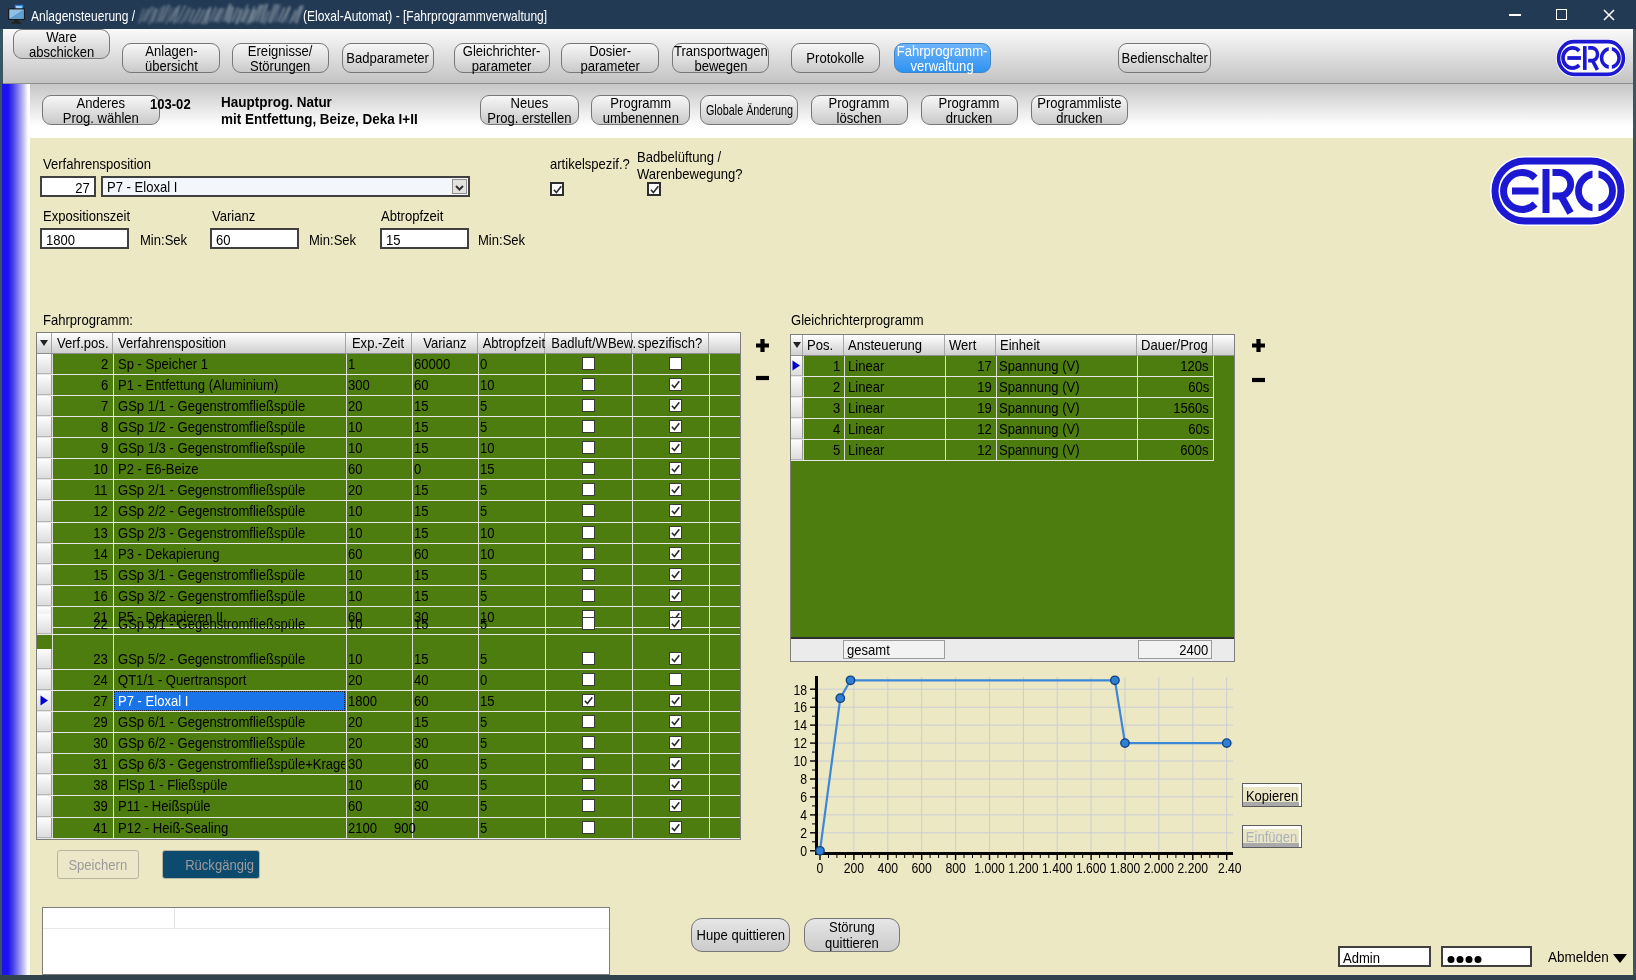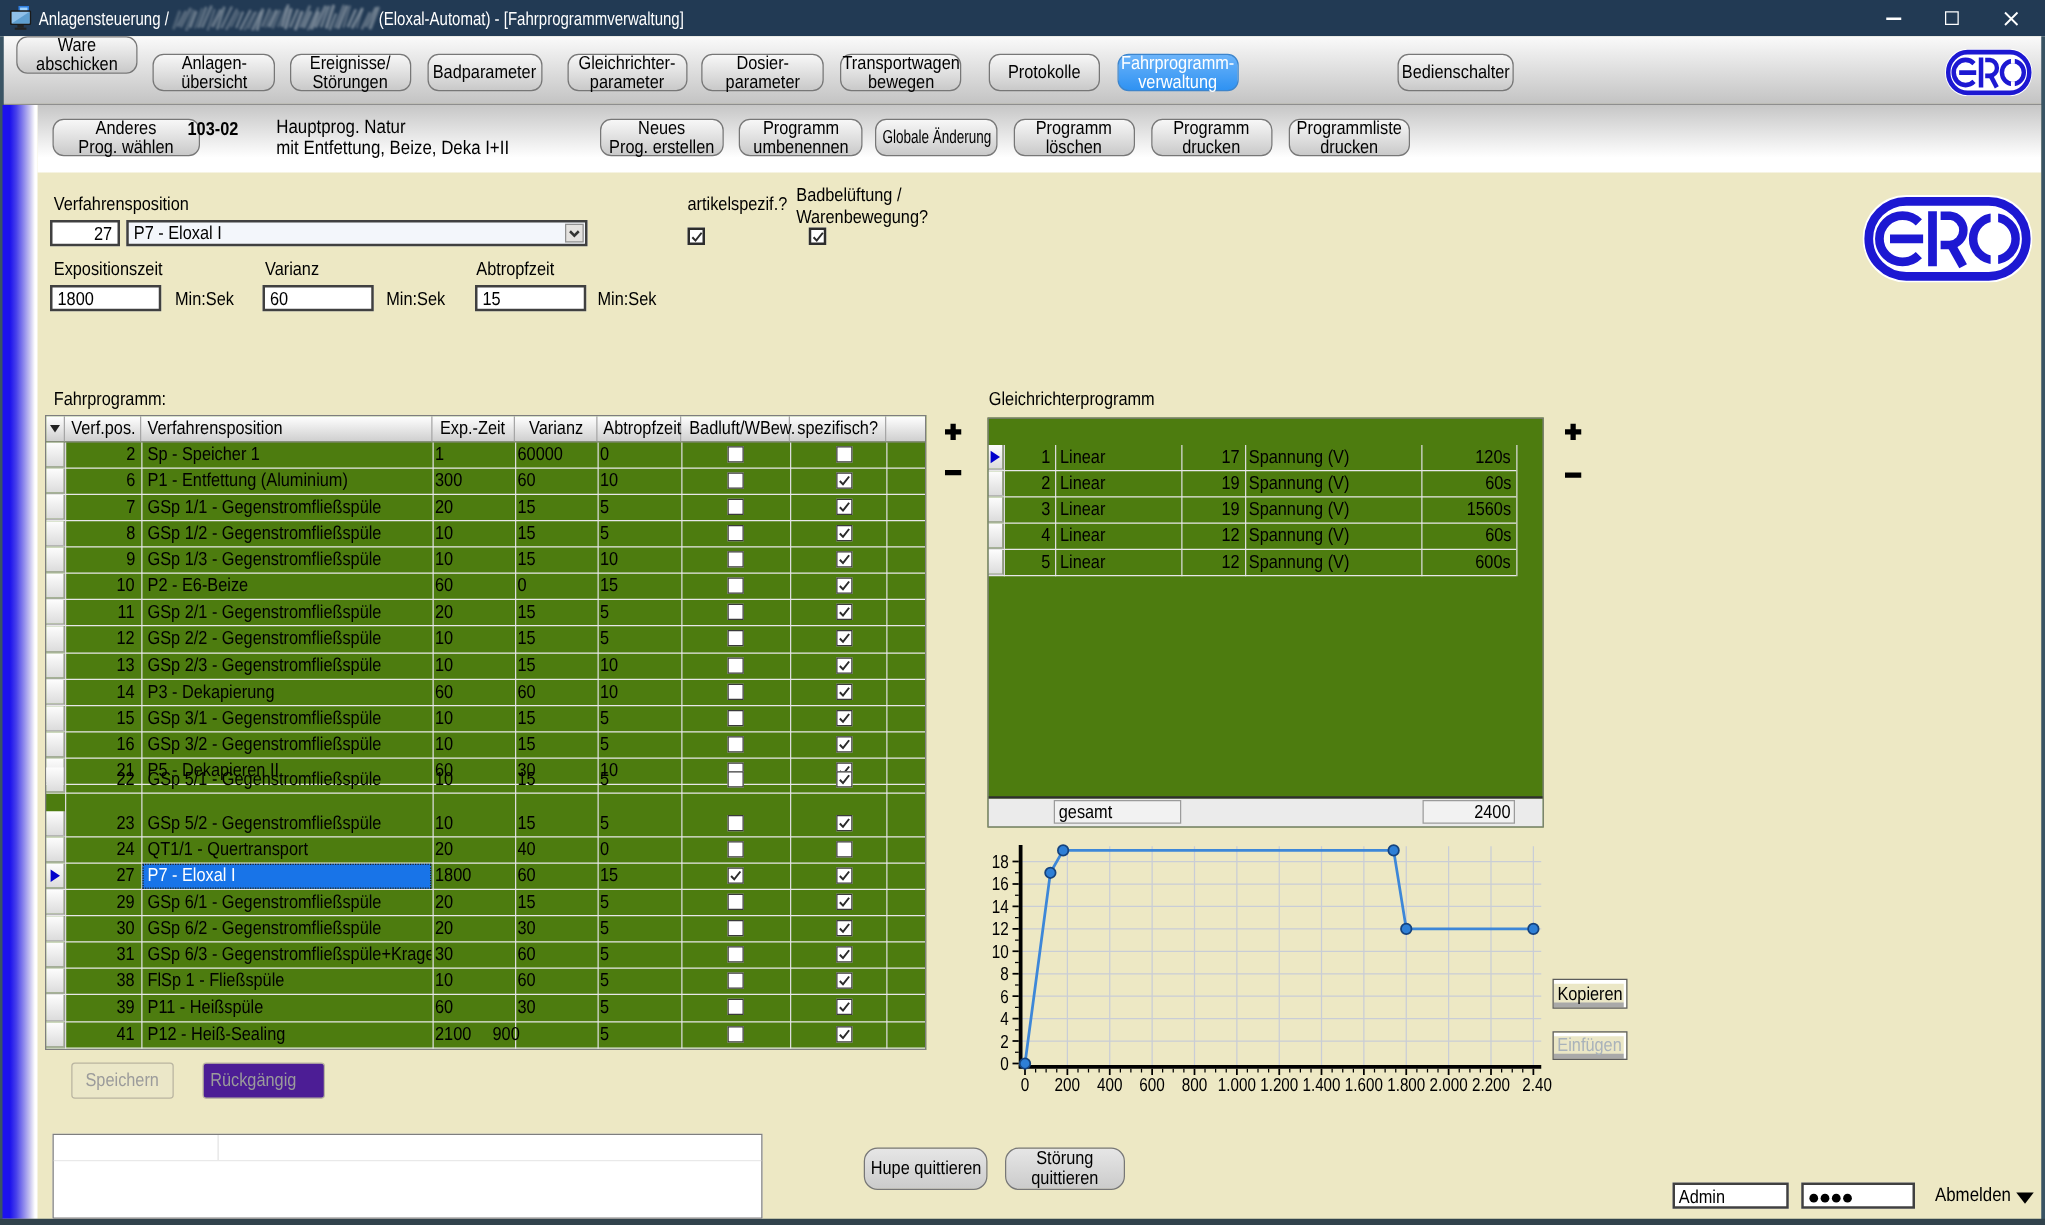--- a/index.html
+++ b/index.html
@@ -162,21 +162,21 @@
 <div class="tb" style="left:811px;top:95px;width:97px">
     <span class="nc">Programm<br>löschen</span>
   </div>
 <div class="tb" style="left:921px;top:95px;width:97px">
     <span class="nc">Programm<br>drucken</span>
   </div>
 <div class="tb" style="left:1031px;top:95px;width:97px">
     <span class="nc">Programmliste<br>drucken</span>
   </div>
 <div class="abs" style="left:150px;top:95px;font-size:15px;font-weight:bold"><span class="nl">103-02</span></div>
-<div class="abs" style="left:221px;top:94px;font-size:15.5px;font-weight:normal;line-height:16.5px"><span class="nl">Hauptprog. Natur<br>mit Entfettung, Beize, Deka I+II</span></div>
+<div class="abs" style="left:221px;top:94px;font-size:15.5px;font-weight:bold;line-height:16.5px"><span class="nl">Hauptprog. Natur<br>mit Entfettung, Beize, Deka I+II</span></div>
 <div class="abs" style="left:0;top:84px;width:30px;height:891px;background:linear-gradient(90deg,#1c12ee 0,#1c12ee 8px,#4740ea 13px,#8d88ec 19px,#c9c6ef 24px,#ffffff 28px,#ffffff 30px)"></div>
 <div class="abs" style="left:0;top:84px;width:1.5px;height:891px;background:#3a5464"></div>
 <div class="abs" style="left:1633px;top:29px;width:3px;height:951px;background:#3a5464"></div>
 <div class="abs" style="left:0;top:975px;width:1636px;height:5px;background:#31434c"></div>
 <svg style="position:absolute;left:1490px;top:156px" width="136" height="70" viewBox="0 0 136 70" preserveAspectRatio="none">
 <rect x="0" y="0" width="136" height="70" rx="35" fill="#fff"></rect>
 <g stroke="#1d18d2" fill="none">
 <rect x="5" y="5" width="126" height="60" rx="30" stroke-width="7"></rect>
 <path d="M45.1,21.9 A18.5,18.5 0 1 0 45.1,48.1" stroke-width="7"></path>
 <line x1="22" y1="35" x2="48.5" y2="35" stroke-width="7"></line>
@@ -557,20 +557,29 @@
       <div class="td l" style="left:443px;width:63px"><span class="nl">5</span></div>
       <div class="cb" style="left:545px;top:3px"></div>
       <div class="cb" style="left:632px;top:3px">
         <svg width="11" height="11" viewBox="0 0 13 13" style="display:block">
           <path d="M2.2 6.8 L5.2 10 L11 2.6" stroke="#2b2b2b" stroke-width="1.9" fill="none"></path>
         </svg>
       </div>
     </div>
   </div>
 <div class="tbl" style="left:790px;top:334px;width:445px;height:328px">
+    <div class="thead" style="height:21px">
+      <div class="th" style="left:0px;width:12px;text-align:left;padding-left:4px"><span class="nl"></span></div>
+      <div class="th" style="left:12px;width:41px;text-align:left;padding-left:4px"><span class="nl">Pos.</span></div>
+      <div class="th" style="left:53px;width:101px;text-align:left;padding-left:4px"><span class="nl">Ansteuerung</span></div>
+      <div class="th" style="left:154px;width:51px;text-align:left;padding-left:4px"><span class="nl">Wert</span></div>
+      <div class="th" style="left:205px;width:141px;text-align:left;padding-left:4px"><span class="nl">Einheit</span></div>
+      <div class="th" style="left:346px;width:76px;text-align:left;padding-left:4px"><span class="nl">Dauer/Prog</span></div>
+      <div class="harr" style="left:2px;top:7px"></div>
+    </div>
     <div class="vl" style="left:12px;top:21px;height:105.35px"></div>
     <div class="vl" style="left:53px;top:21px;height:105.35px"></div>
     <div class="vl" style="left:154px;top:21px;height:105.35px"></div>
     <div class="vl" style="left:205px;top:21px;height:105.35px"></div>
     <div class="vl" style="left:346px;top:21px;height:105.35px"></div>
     <div class="vl" style="left:422px;top:21px;height:105.35px"></div>
     <div class="tr" style="top:21.00px;height:21.07px;width:422px">
       <div class="selc" style="width:12px">
         <svg width="9" height="11" viewBox="0 0 9 11" style="margin:4px 0 0 1px;display:block">
           <path d="M0.5 0.5 L8 5.5 L0.5 10.5 Z" fill="#0000cc"></path>
@@ -627,21 +636,21 @@
   </svg>
 <svg class="abs" style="left:755px;top:374px" width="15" height="8">
     <path d="M1,4 H14" stroke="#000" stroke-width="4.2"></path>
   </svg>
 <svg class="abs" style="left:1251px;top:376px" width="15" height="8">
     <path d="M1,4 H14" stroke="#000" stroke-width="4.2"></path>
   </svg>
 <div class="abs gray" style="left:57px;top:850px;width:82px;height:29px;border:1px solid #b9b4a0;border-radius:3px;font-size:15px;display:flex;align-items:center;justify-content:center;background:#ebe7c8">
     <span class="nc">Speichern</span>
   </div>
-<div class="abs gray" style="left:162px;top:850px;width:98px;height:29px;border:1px solid #b9b4a0;border-radius:3px;font-size:15px;display:flex;align-items:center;justify-content:flex-start;background:#4c1d95">
+<div class="abs gray" style="left:162px;top:850px;width:98px;height:29px;border:1px solid #b9b4a0;border-radius:3px;font-size:15px;display:flex;align-items:center;justify-content:flex-end;background:#0c4a6e">
     <span class="nc">Rückgängig</span>
   </div>
 <svg class="abs" style="left:0;top:0;pointer-events:none" width="1636" height="980">
     <g font-family="Liberation Sans, sans-serif" font-size="15" fill="#000">
       <line x1="853.9" y1="677" x2="853.9" y2="852" stroke="#c9cdd6" stroke-width="1"></line>
       <line x1="887.8" y1="677" x2="887.8" y2="852" stroke="#c9cdd6" stroke-width="1"></line>
       <line x1="921.7" y1="677" x2="921.7" y2="852" stroke="#c9cdd6" stroke-width="1"></line>
       <line x1="955.6" y1="677" x2="955.6" y2="852" stroke="#c9cdd6" stroke-width="1"></line>
       <line x1="989.5" y1="677" x2="989.5" y2="852" stroke="#c9cdd6" stroke-width="1"></line>
       <line x1="1023.4" y1="677" x2="1023.4" y2="852" stroke="#c9cdd6" stroke-width="1"></line>

